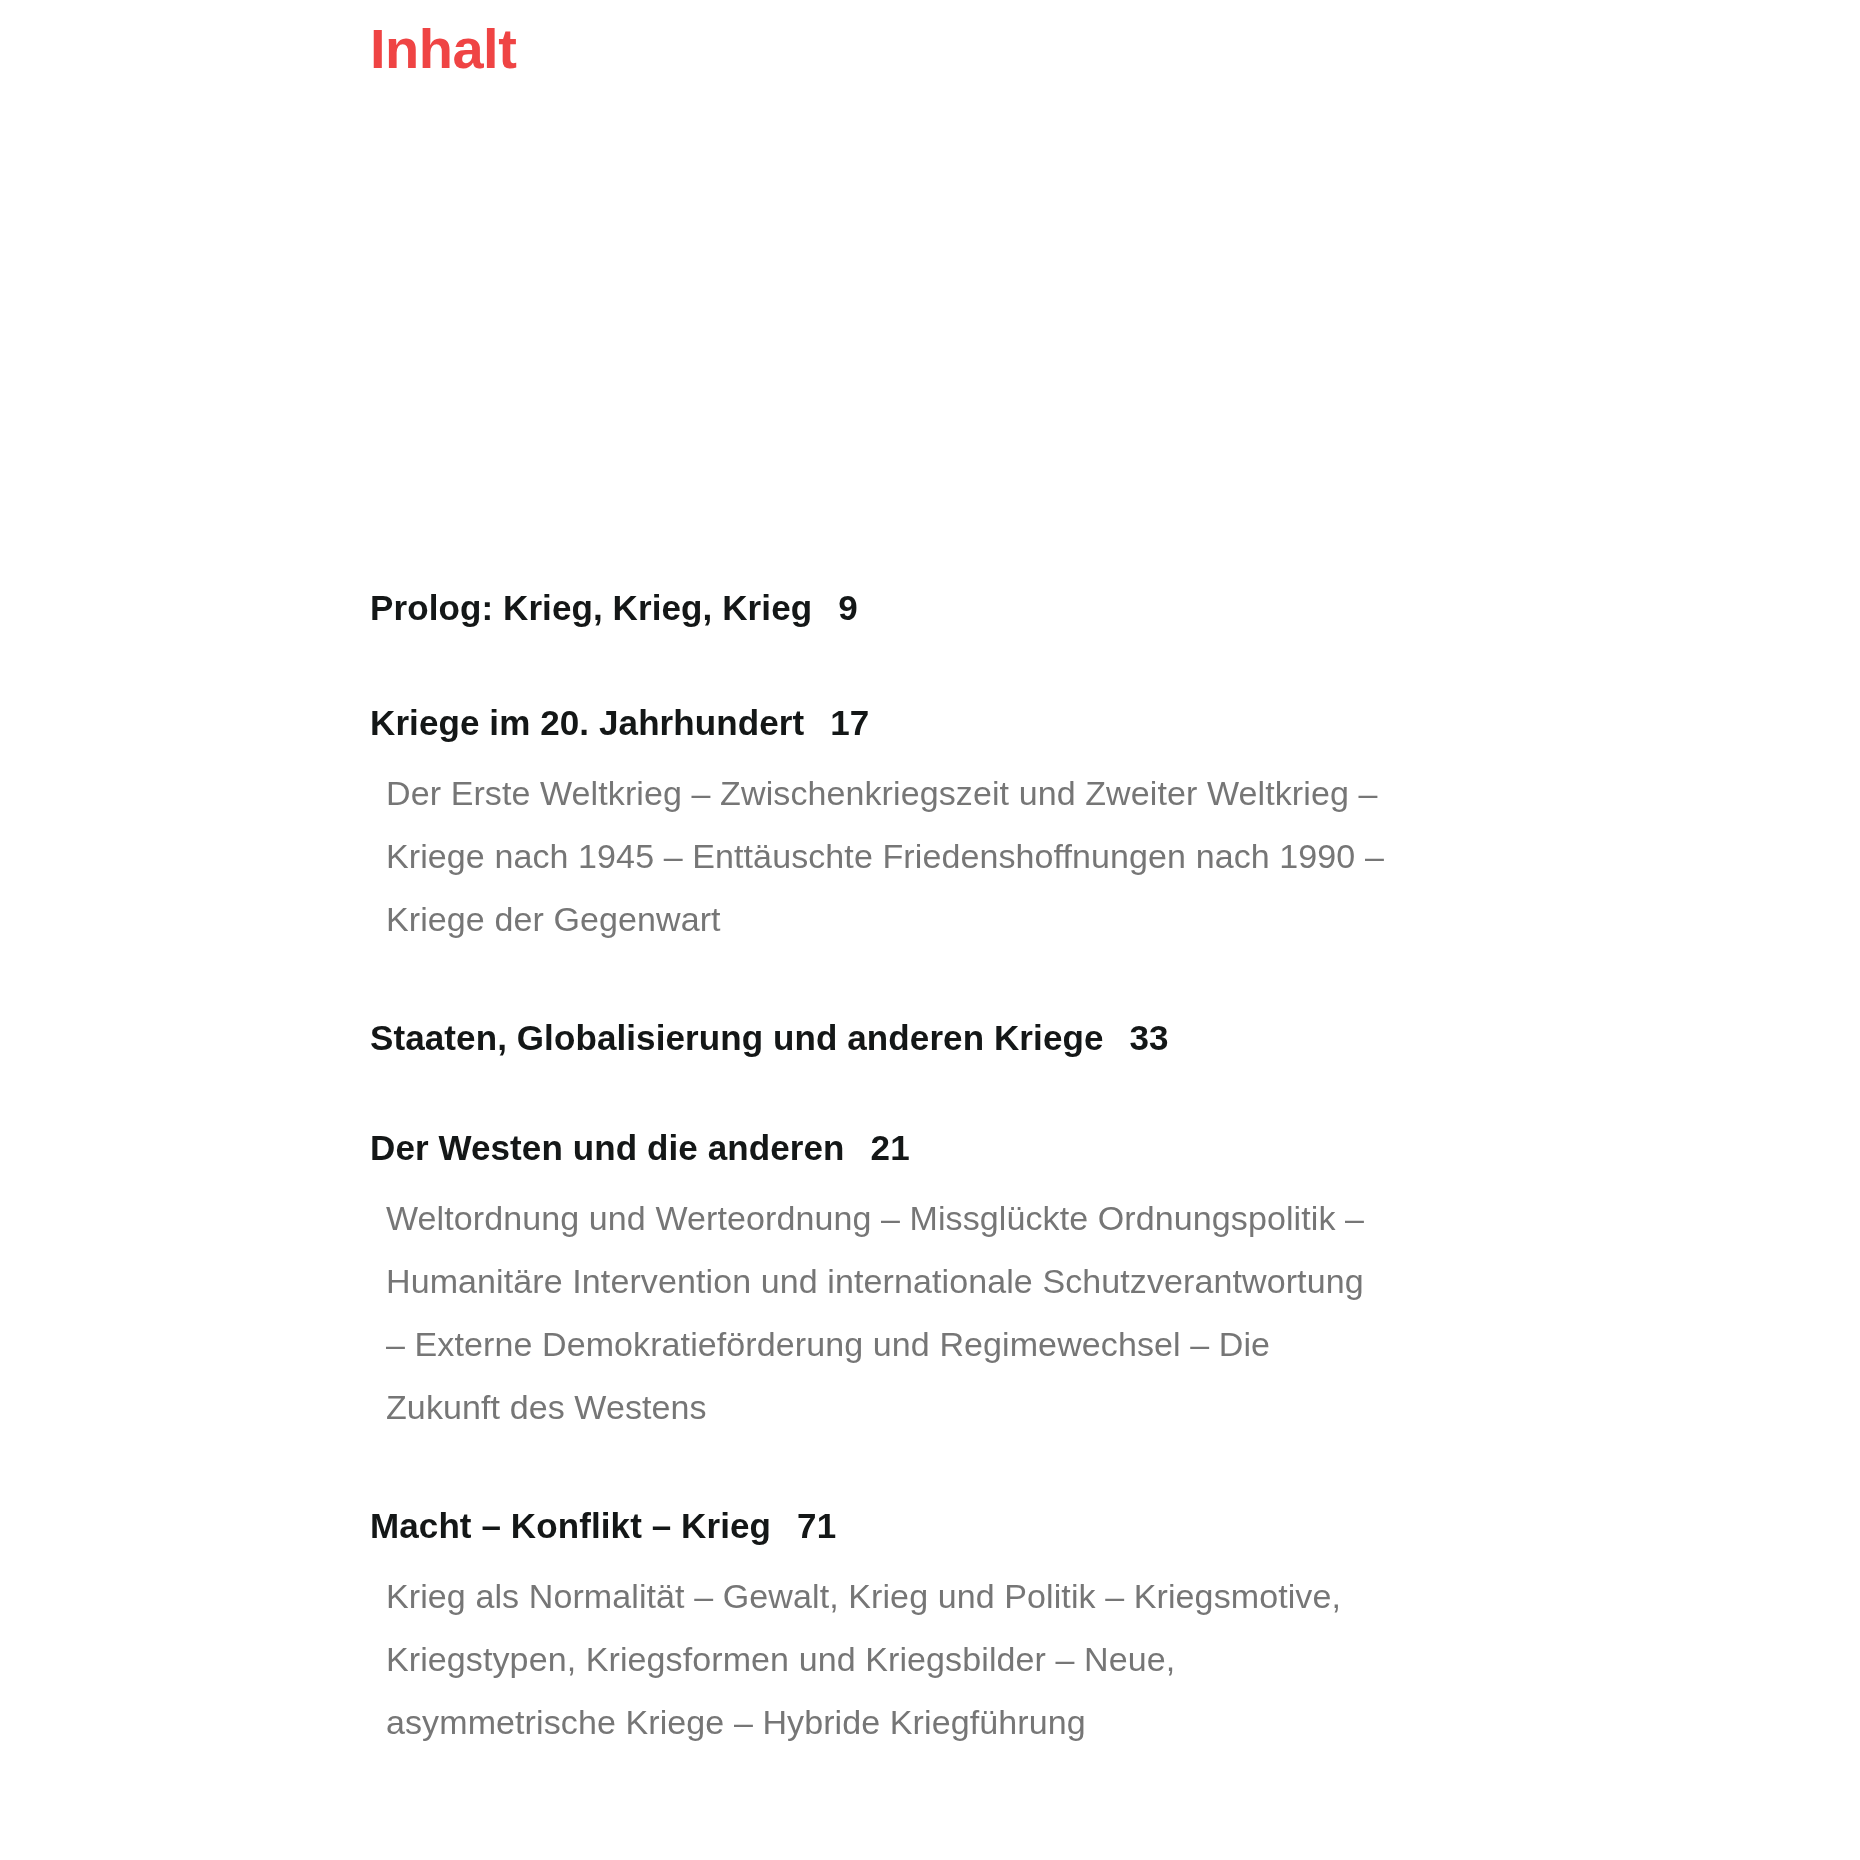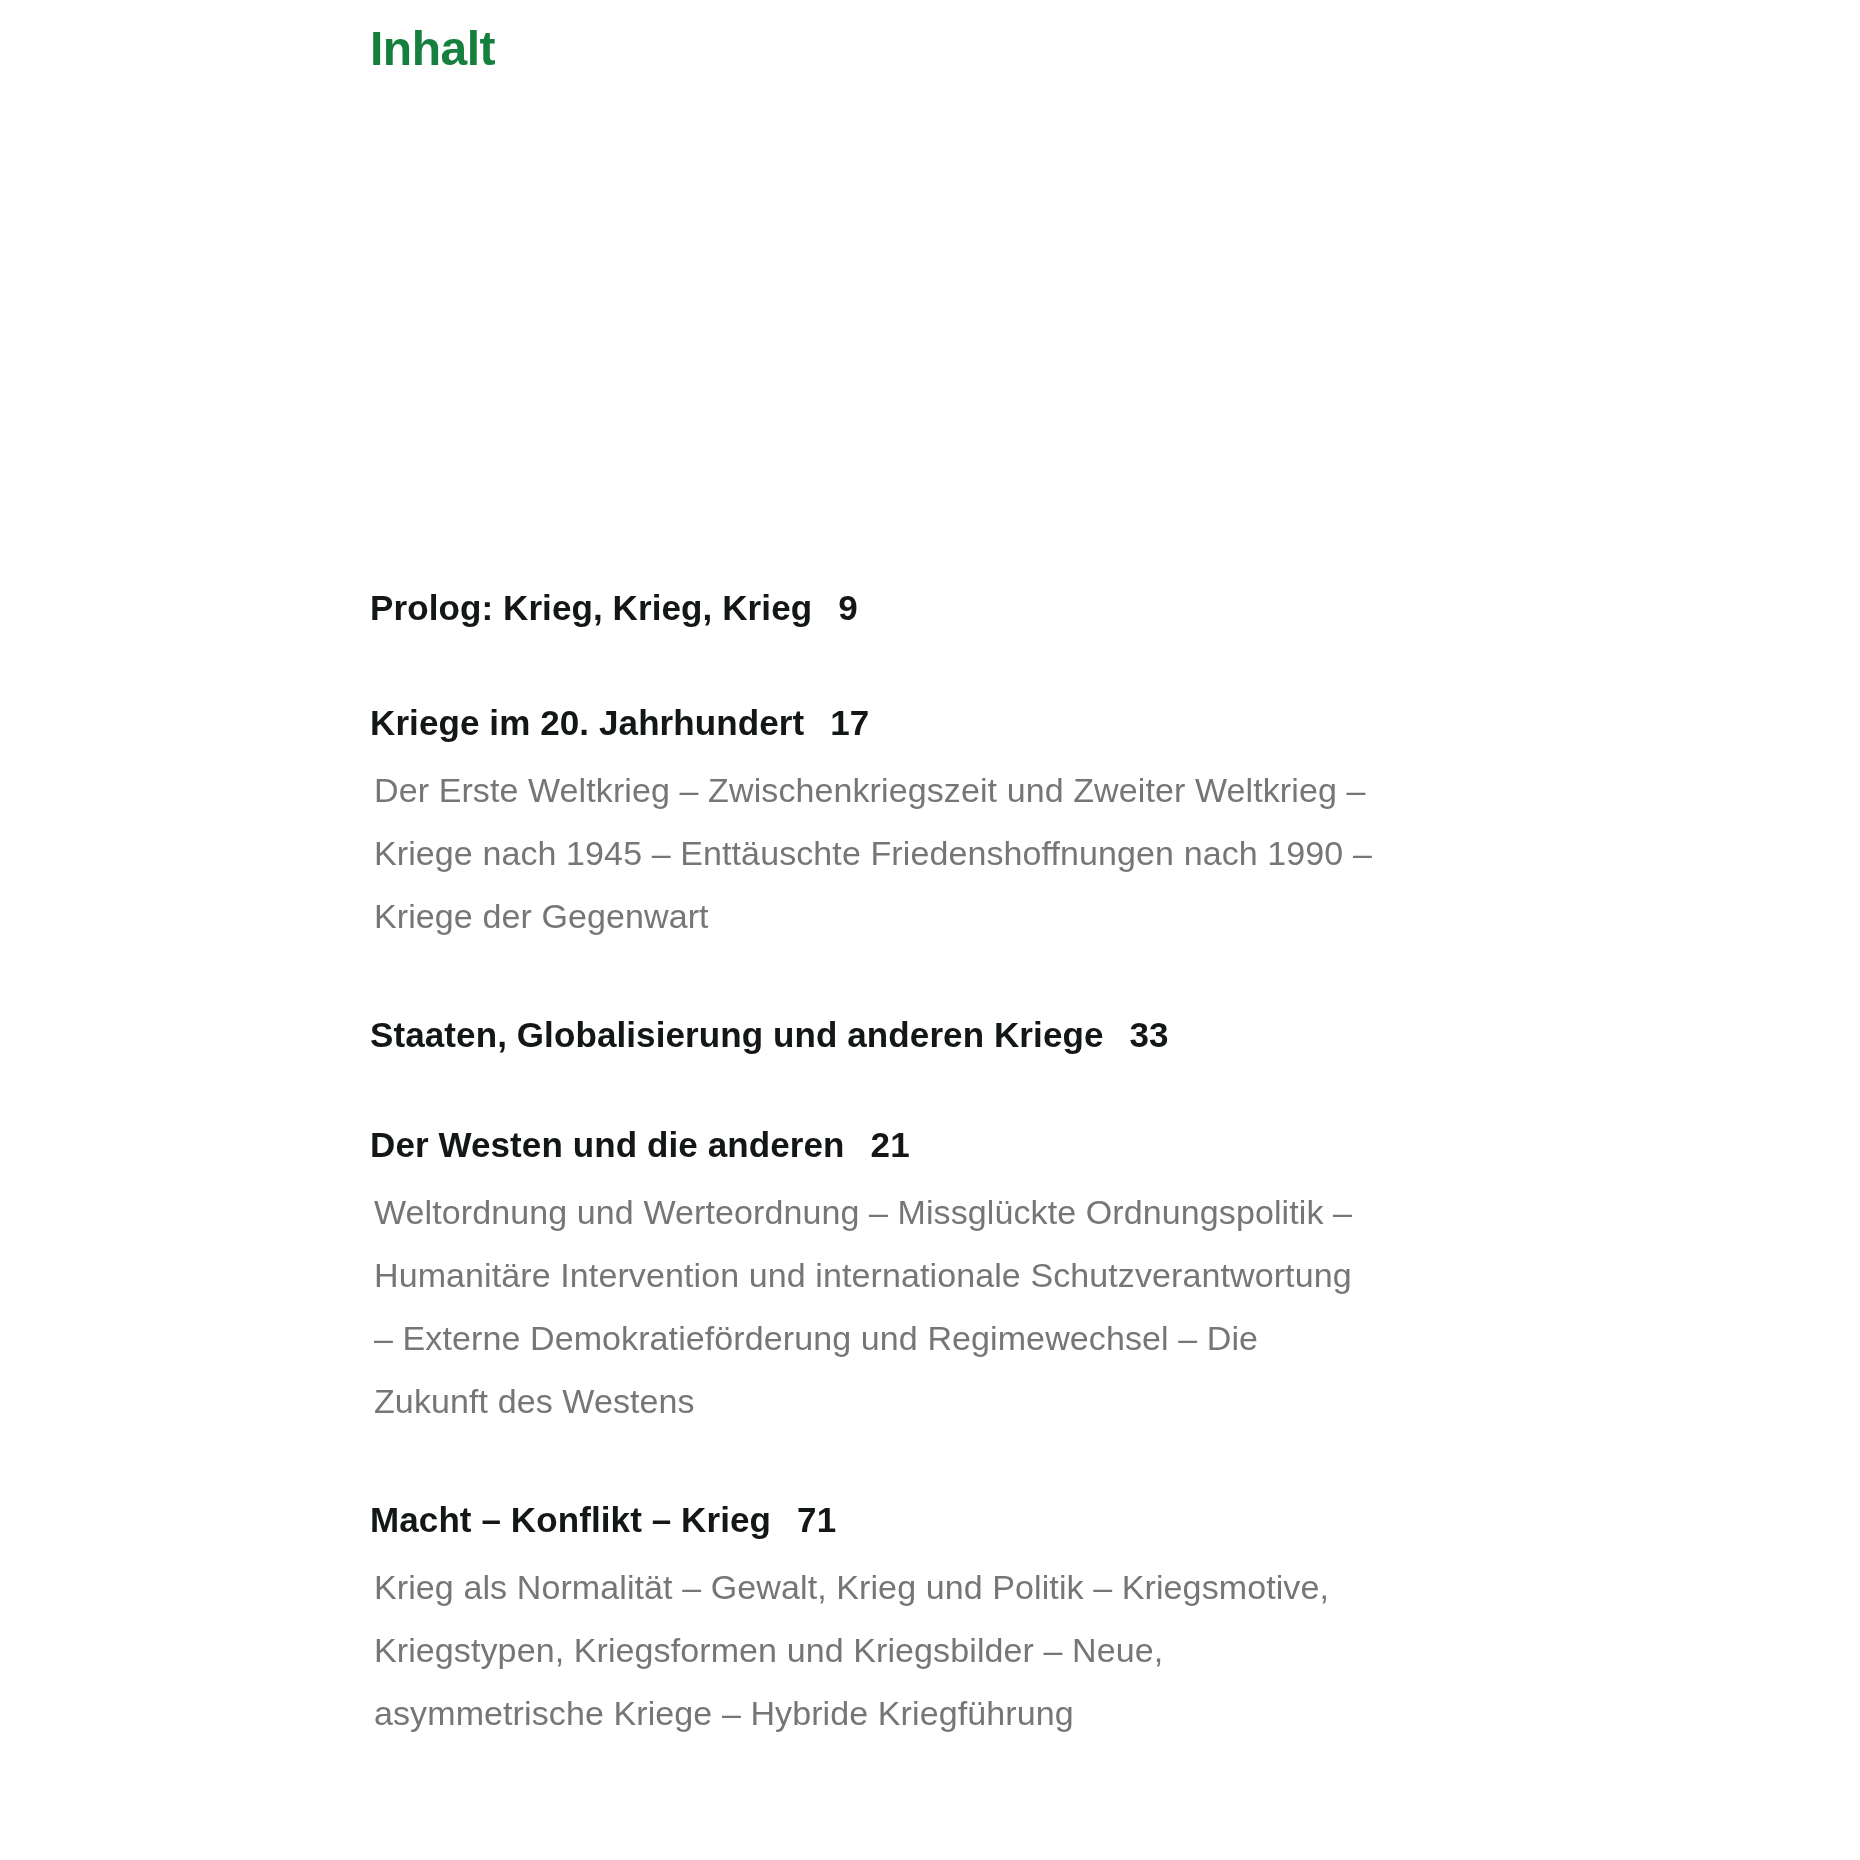--- a/index.html
+++ b/index.html
@@ -22,25 +22,25 @@
     height: 1860px;
     background: #ffffff;
     box-sizing: border-box;
   }
 
   
   .page-title {
     position: absolute;
     left: 370px;
     top: -34px;
-    font-size: 48px;
+    font-size: 56px;
     line-height: 86px;
     font-weight: 700;
     letter-spacing: -0.5px;
-    color: #15803d;
+    color: #ef4444;
     white-space: nowrap;
     margin-top: 40px;
   }
 
   
   .toc {
     position: absolute;
     left: 370px;
     top: 584px;
     width: 1160px;
@@ -71,21 +71,21 @@
     margin-left: 26px;
     font-weight: 700;
   }
 
   .entry-subtitle {
     font-size: 34px;
     line-height: 63px;
     font-weight: 400;
     color: #767676;
     letter-spacing: 0.1px;
-    margin: 4px;
+    margin: 16px;
     max-width: 1000px;
   }
 
   
   .toc-entry.no-sub {
     margin-bottom: 68px;
   }
 </style>
 </head>
 <body>

